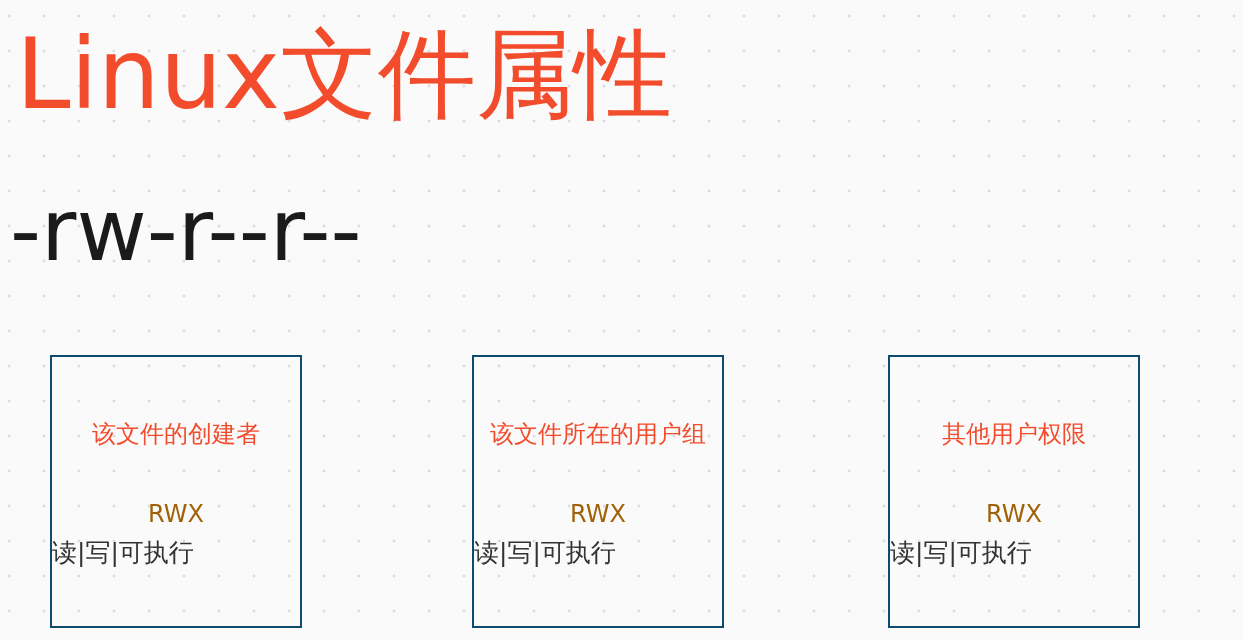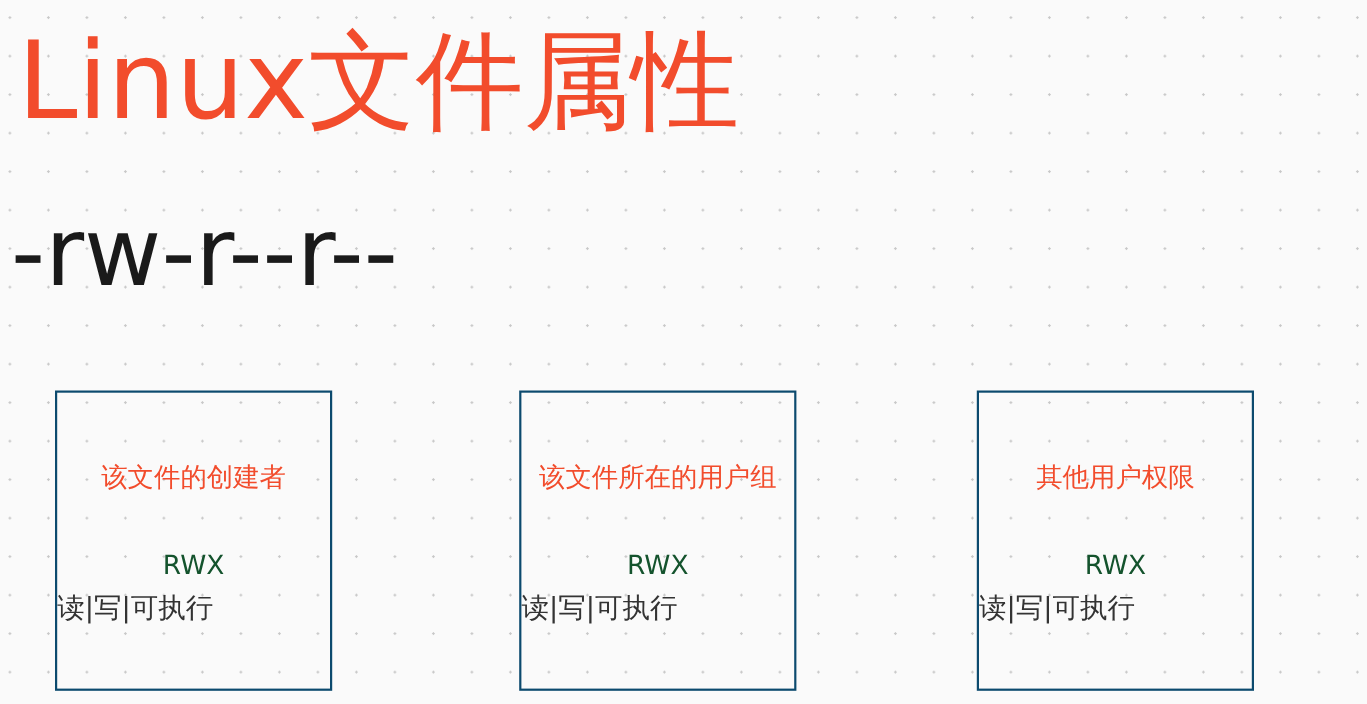--- a/index.html
+++ b/index.html
@@ -70,21 +70,21 @@
     }
     .box-rwx {
       position: absolute;
       left: 0;
       right: 0;
       top: 140px;
       height: 34px;
       line-height: 34px;
       text-align: center;
       font-size: 24px;
-      color: #14532d;
+      color: #a16207;
     }
     .box-desc {
       position: absolute;
       left: 0;
       right: 0;
       top: 178px;
       height: 36px;
       line-height: 36px;
       text-align: left;
       font-size: 25px;

